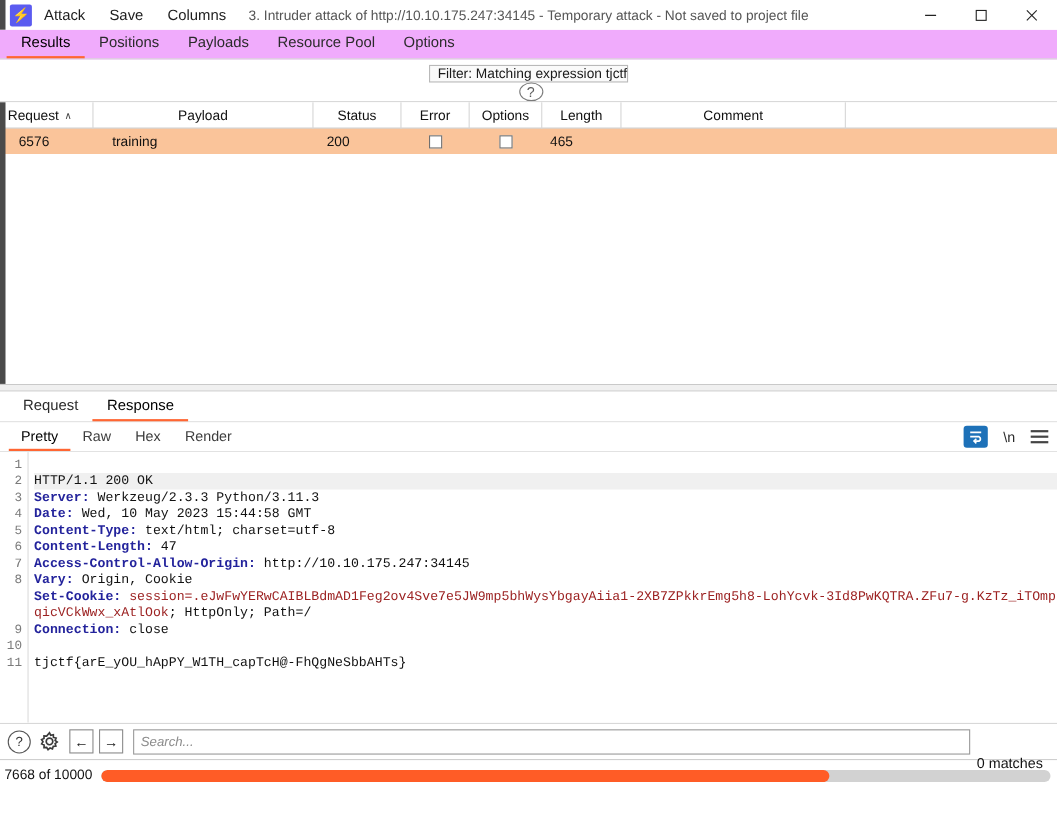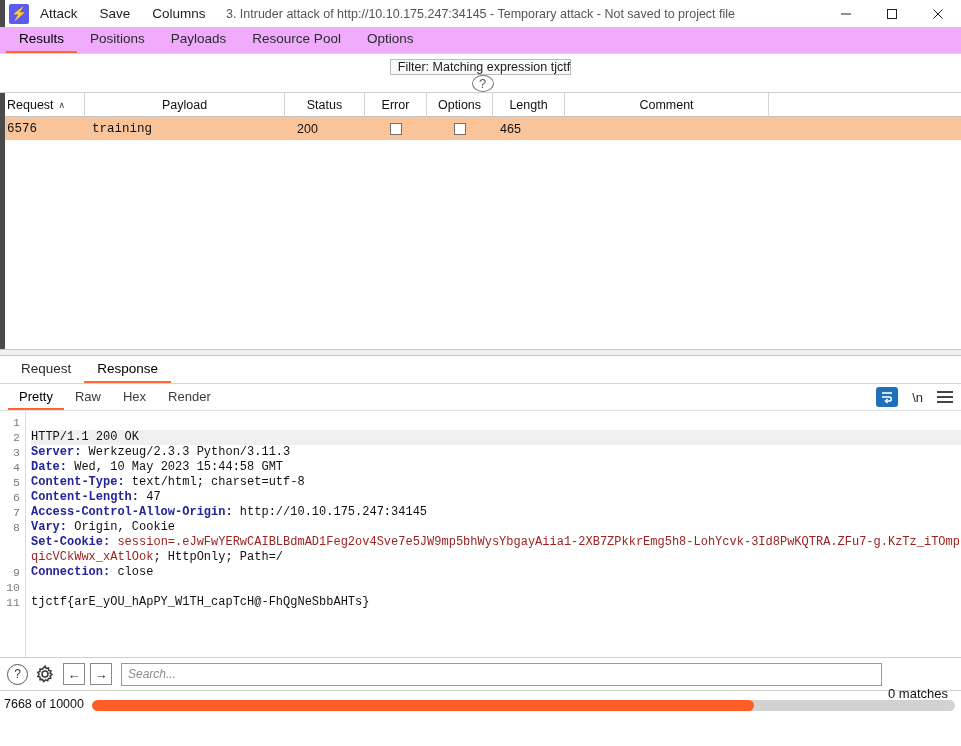--- a/index.html
+++ b/index.html
@@ -87,21 +87,21 @@
   .th .sortmark { font-size: 9px; margin-left: 5px; color: #444; }
   .th-req { justify-content: flex-start; padding-left: 7px; }
   .trow {
     display: flex; height: 23px; background: #fac49a;
   }
   .td {
     font-size: 12.5px; color: #111; display: flex; align-items: center;
     height: 23px;
   }
   .td.center { justify-content: center; }
-  .td.pad { padding-left: 7px; font-family: Liberation Mono, monospace; }
+  .td.pad { padding-left: 17px; }
   .cb {
     width: 12px; height: 12px; background: #fff; border: 1px solid #707070;
   }
   .table-body-blank { height: 209px; background: #fff; }
   .grid-left-border {
     position: absolute; left: 0; top: 0; bottom: 0; width: 5px;
     background: #4a4a4a;
   }
 
   

